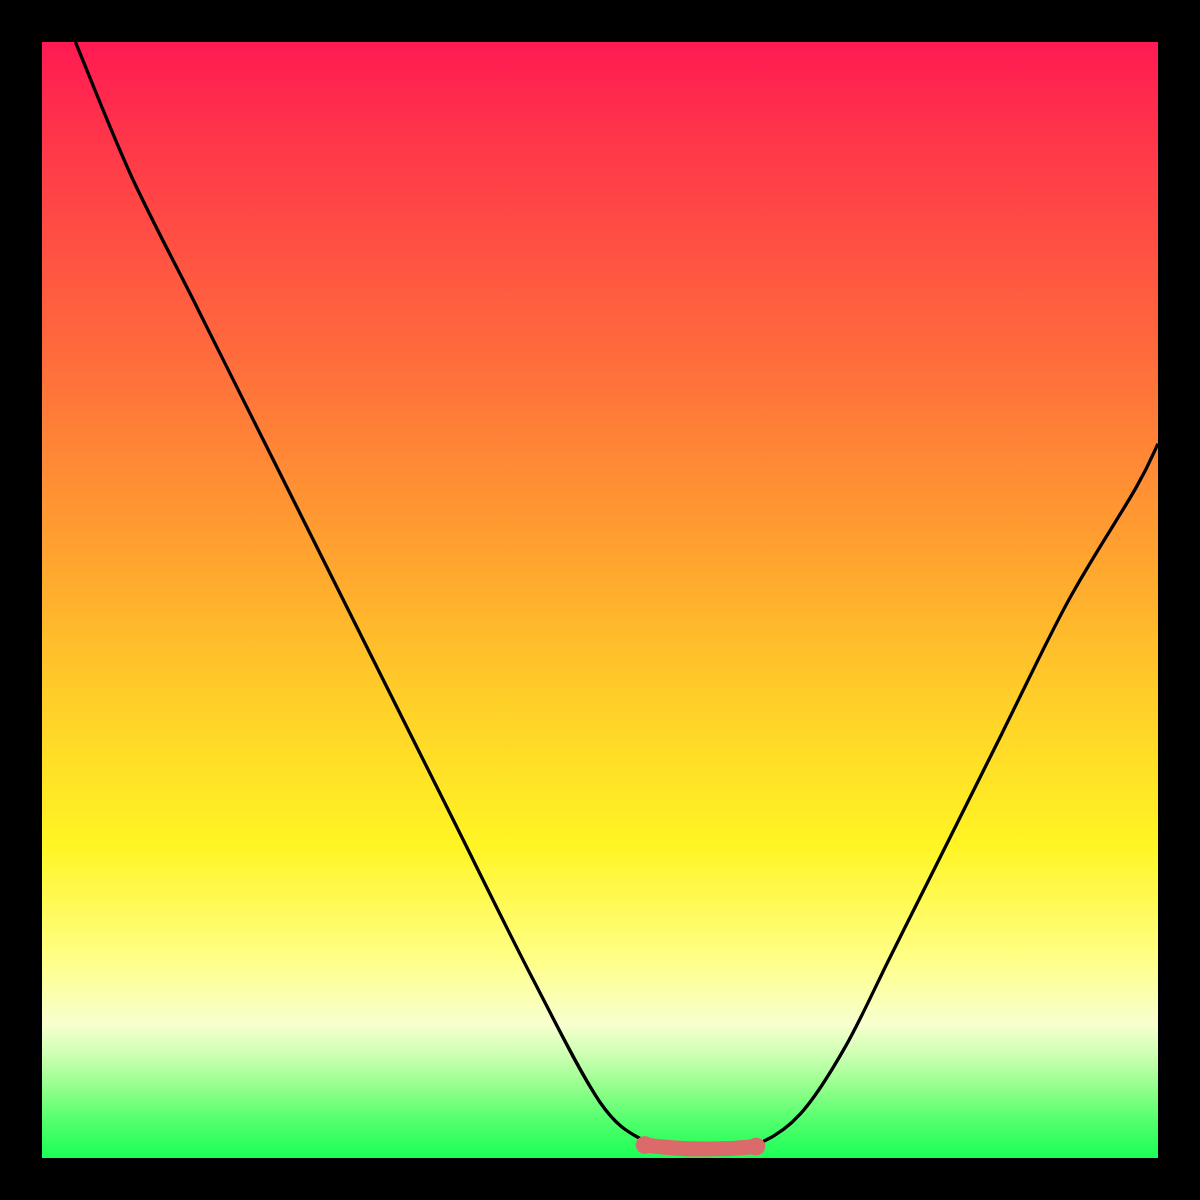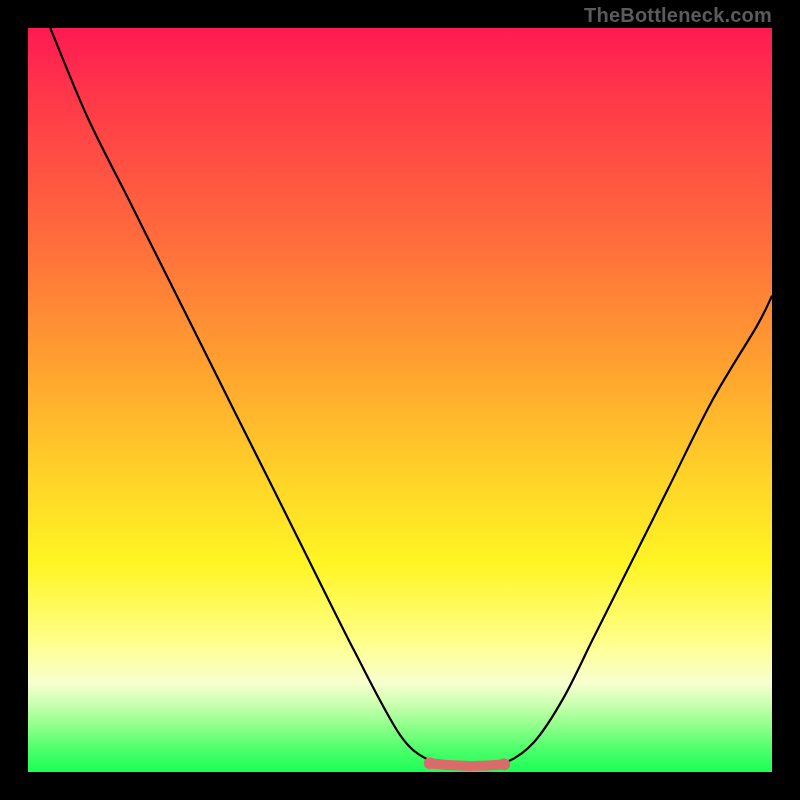--- a/index.html
+++ b/index.html
@@ -76,14 +76,13 @@
         <path id="curve-path" d="M 22.3 0.0 C 28.5 14.9, 45.9 59.5, 59.5 89.3 C 73.2 119.0, 89.3 148.8, 104.2 178.6 C 119.0 208.3, 131.4 233.1, 148.8 267.8 C 166.2 302.6, 188.5 347.2, 208.3 386.9 C 228.2 426.6, 248.0 466.2, 267.8 505.9 C 287.7 545.6, 310.0 591.5, 327.4 625.0 C 344.7 658.4, 359.6 688.8, 372.0 706.8 C 384.4 724.8, 393.1 727.6, 401.8 732.8 C 410.4 738.0, 416.6 737.2, 424.1 738.0 C 431.5 738.9, 437.7 738.5, 446.4 738.0 C 455.1 737.6, 466.2 739.0, 476.2 735.1 C 486.1 731.1, 496.0 725.2, 505.9 714.2 C 515.8 703.3, 525.8 687.0, 535.7 669.6 C 545.6 652.2, 555.5 629.9, 565.4 610.1 C 575.4 590.2, 582.8 575.4, 595.2 550.6 C 607.6 525.8, 625.0 491.0, 639.8 461.3 C 654.7 431.5, 669.6 399.3, 684.5 372.0 C 699.4 344.7, 719.2 315.0, 729.1 297.6 C 739.0 280.2, 741.5 272.8, 744.0 267.8" fill="none" stroke="#000000" stroke-width="2.2"></path>
       </g>
       <g>
         <path id="minimum-path" d="M 401.8 735.3 Q 439.0 740.3 476.2 736.3" fill="none" stroke="#db6b6b" stroke-width="10" stroke-linecap="round"></path>
         <circle id="min-dot-left" r="6" fill="#db6b6b" cx="401.8" cy="735.3"></circle>
         <circle id="min-dot-right" r="6" fill="#db6b6b" cx="476.2" cy="736.3"></circle>
       </g>
     </svg>
   </div>
 
-  <div class="watermark">TheBottleneck.com</div>
 </div>
 
 </body></html>

